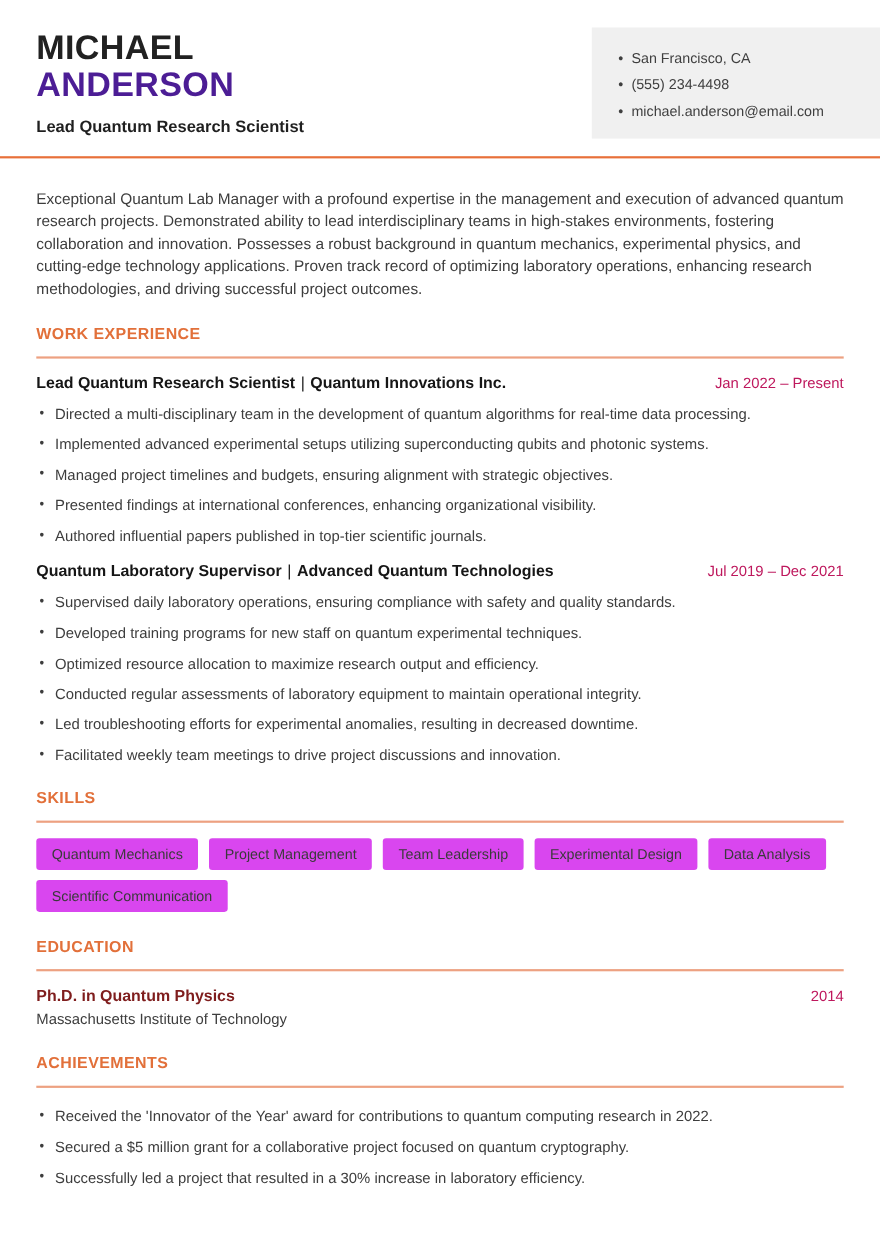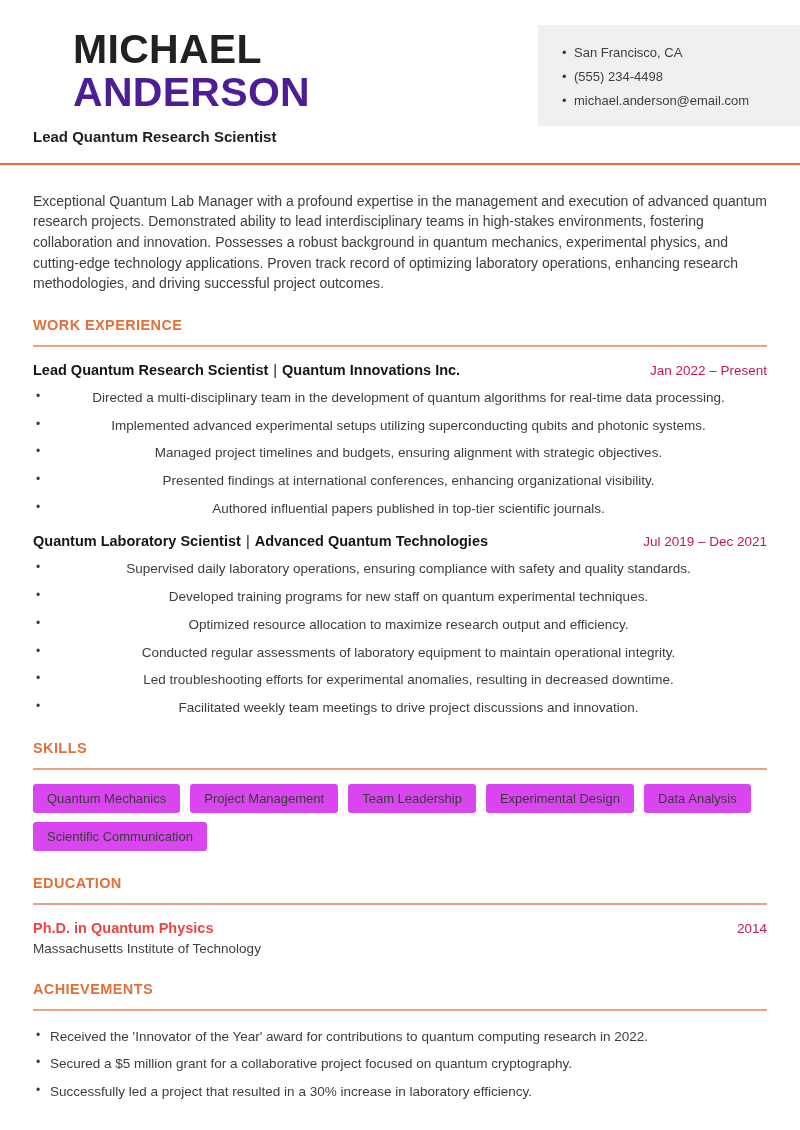--- a/index.html
+++ b/index.html
@@ -9,21 +9,21 @@
     margin: 0 auto;
     font-family: "Liberation Sans", "DejaVu Sans", sans-serif;
     color: #3d3d3d;
     position: relative;
     overflow: hidden;
   }
   .page { padding: 28px 33px 0 33px; }
 
   
   .header { position: relative; min-height: 93px; }
-  .name { font-size: 41px; font-weight: 800; letter-spacing: 0.3px; line-height: 1.06; color: #212121; margin-left: 40px; }
+  .name { font-size: 31px; font-weight: 800; letter-spacing: 0.3px; line-height: 1.06; color: #212121; }
   .name .last { color: #4c1d95; }
   .job-title { margin-top: 13px; font-size: 15px; font-weight: 600; color: #1f1f1f; }
 
   .contact-card {
     position: absolute; top: -3px; right: -33px;
     width: 262px; background: #f0f0f0;
     padding: 15px 18px 14px 24px;
   }
   .contact-card ul { list-style: none; }
   .contact-card li {
@@ -52,21 +52,21 @@
     color: #e2703a;
     padding-bottom: 12px;
     border-bottom: 2px solid #eda181;
   }
   .sec-work  { margin-top: 23px; }
   .sec-skills { margin-top: 22px; }
   .sec-education { margin-top: 24px; }
   .sec-achievements { margin-top: 25px; }
 
   
-  .job { margin-top: 15px; text-align: center; }
+  .job { margin-top: 15px; }
   .job-head, .edu-head { display: flex; justify-content: space-between; align-items: baseline; }
   .job-name { font-size: 14.5px; font-weight: 800; color: #161616; }
   .job-sep { font-weight: 400; padding: 0 5px; color: #161616; }
   .job-dates, .edu-year { font-size: 13.5px; color: #be185d; font-weight: 400; white-space: nowrap; }
 
   ul.bullets { list-style: none; margin-top: 10px; }
   ul.bullets li {
     font-size: 13.5px; color: #3d3d3d;
     position: relative; padding-left: 17px;
     margin-bottom: 8.2px; line-height: 1.45;
@@ -78,21 +78,21 @@
   
   .chips { display: flex; flex-wrap: wrap; gap: 9px 10px; margin-top: 14px; }
   .chip {
     background: #d946ef; color: #3a3a3a;
     font-size: 13px; padding: 7px 14px;
     border-radius: 3px; white-space: nowrap;
   }
 
   
   .edu-block { margin-top: 15px; }
-  .edu-degree { font-size: 14.5px; font-weight: 800; color: #ef4444; }
+  .edu-degree { font-size: 14.5px; font-weight: 800; color: #7f1d1d; }
   .edu-school { margin-top: 5px; font-size: 13.5px; color: #3d3d3d; }
 </style>
 </head>
 <body>
 
 <div class="page">
 
   <div class="header">
     <div class="name">
       <div class="first">MICHAEL</div>
@@ -128,21 +128,21 @@
         <li>Implemented advanced experimental setups utilizing superconducting qubits and photonic systems.</li>
         <li>Managed project timelines and budgets, ensuring alignment with strategic objectives.</li>
         <li>Presented findings at international conferences, enhancing organizational visibility.</li>
         <li>Authored influential papers published in top-tier scientific journals.</li>
       </ul>
     </div>
 
     <div class="job">
       <div class="job-head">
         <div class="job-name">
-          <span>Quantum Laboratory Scientist</span><span class="job-sep">|</span><span>Advanced Quantum Technologies</span>
+          <span>Quantum Laboratory Supervisor</span><span class="job-sep">|</span><span>Advanced Quantum Technologies</span>
         </div>
         <div class="job-dates">Jul 2019 – Dec 2021</div>
       </div>
       <ul class="bullets">
         <li>Supervised daily laboratory operations, ensuring compliance with safety and quality standards.</li>
         <li>Developed training programs for new staff on quantum experimental techniques.</li>
         <li>Optimized resource allocation to maximize research output and efficiency.</li>
         <li>Conducted regular assessments of laboratory equipment to maintain operational integrity.</li>
         <li>Led troubleshooting efforts for experimental anomalies, resulting in decreased downtime.</li>
         <li>Facilitated weekly team meetings to drive project discussions and innovation.</li>

